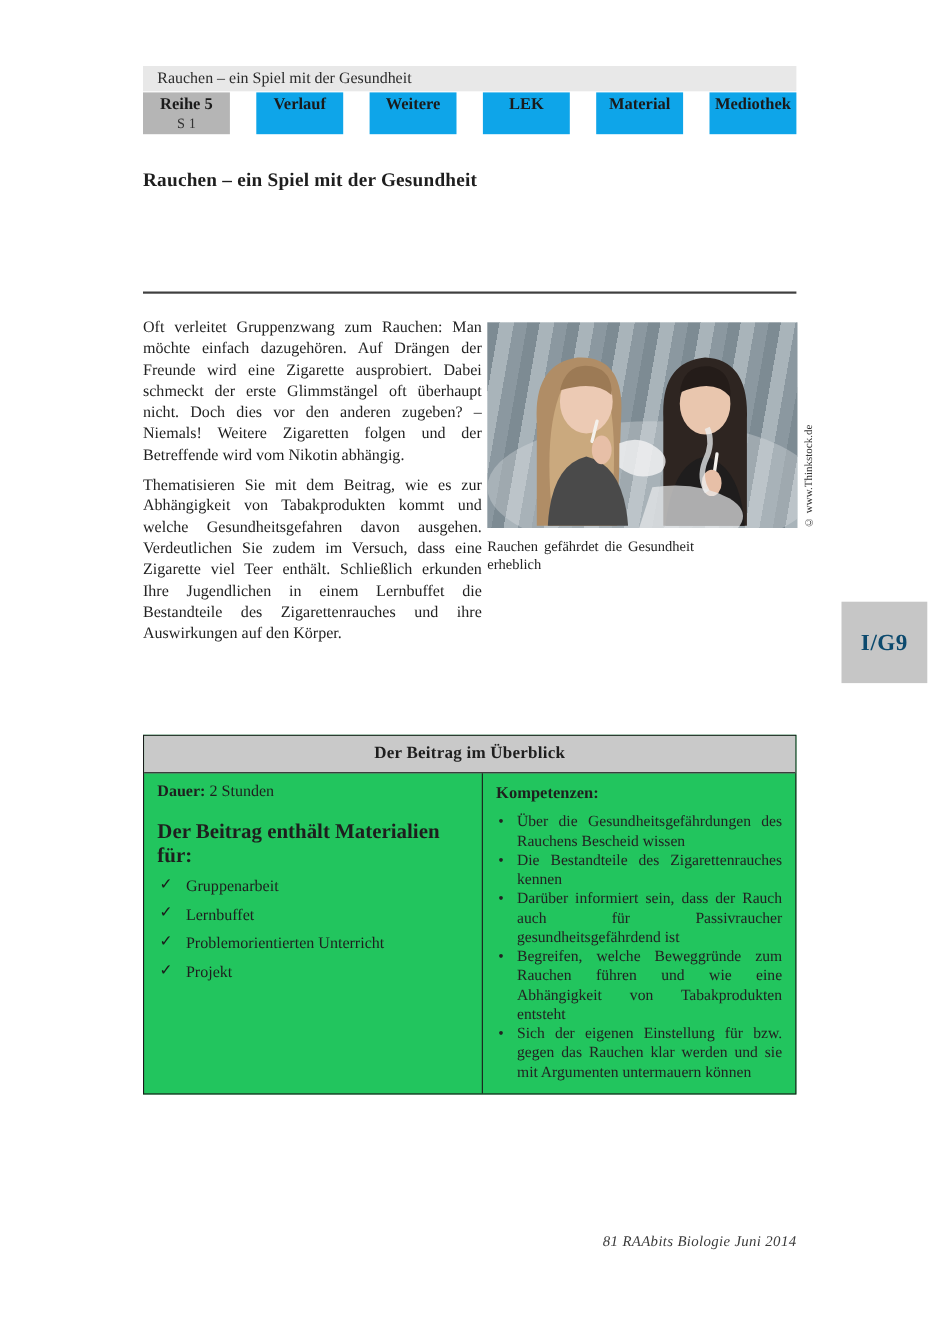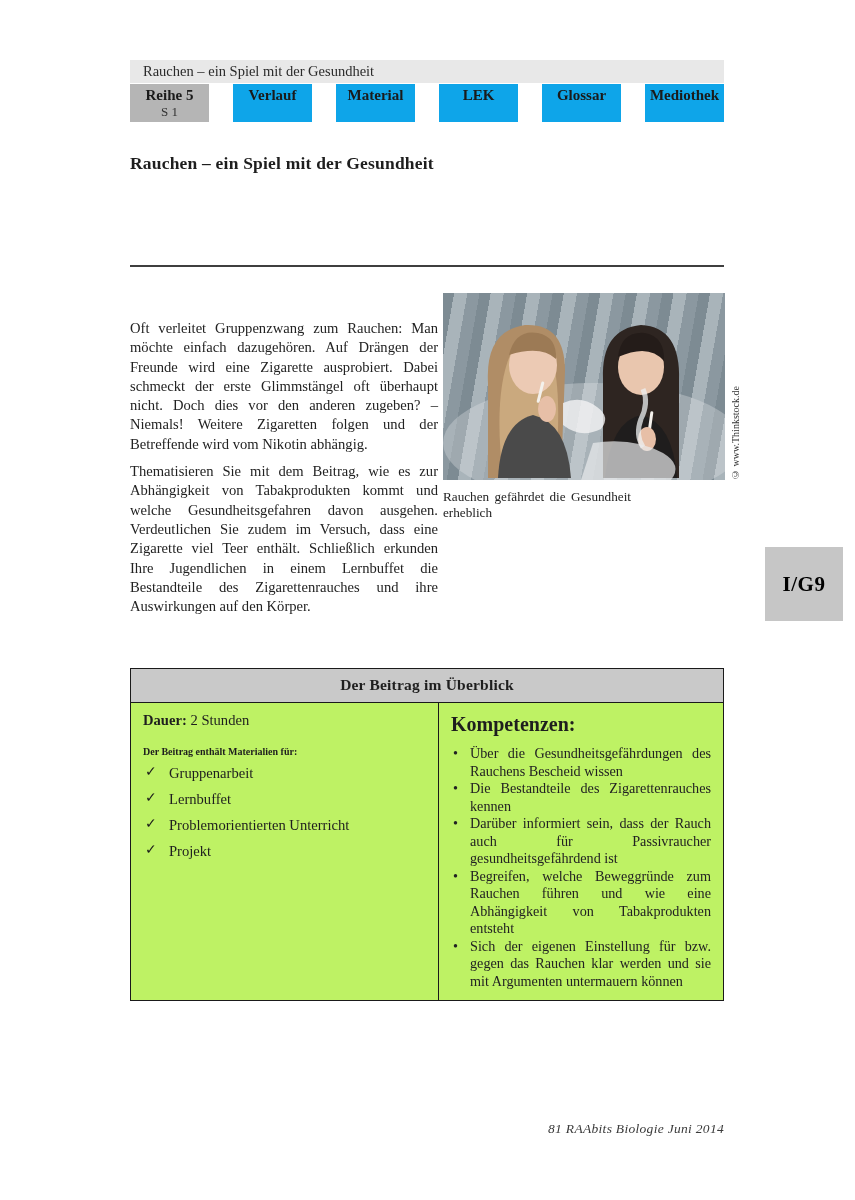--- a/index.html
+++ b/index.html
@@ -34,21 +34,21 @@
   .authors{
     position:absolute;left:130px;top:207px;width:594px;
     font-size:14.5px;line-height:23.5px;color:#2a2a2a;
   }
   .rule{
     position:absolute;left:130px;top:265px;width:594px;height:2px;background:#3f3f3f;
   }
   
   .intro{
     position:absolute;left:130px;top:289px;width:308px;
-    font-size:14.6px;line-height:19.3px;text-align:justify;color:#222;margin-top:30px;
+    font-size:14.6px;line-height:19.3px;text-align:justify;color:#222;
   }
   .intro p{margin:0 0 8px 0;}
   
   .figure{position:absolute;left:443px;top:293px;width:229px;}
   .photo{
     width:282px;height:187px;position:relative;overflow:hidden;
     background:repeating-linear-gradient(100deg,#7d8b93 0 11px,#a9b4ba 11px 24px,#8b98a0 24px 36px);
   }
   .photo svg{position:absolute;left:0;top:0;}
   .caption{
@@ -58,52 +58,52 @@
     position:absolute;left:729px;top:293px;height:187px;width:13px;
     font-size:10px;color:#333;
     writing-mode:vertical-rl;transform:rotate(180deg);
     text-align:left;display:flex;align-items:center;justify-content:flex-start;
     font-family:"Liberation Serif","DejaVu Serif",serif;
   }
   
   .section-code{
     position:absolute;left:765px;top:547px;width:78px;height:74px;
     background:#c6c6c6;display:flex;align-items:center;justify-content:center;
-    font-size:21px;font-weight:bold;color:#000000;letter-spacing:.5px;
+    font-size:21px;font-weight:bold;color:#0c4a6e;letter-spacing:.5px;
   }
   
   .overview{
     position:absolute;left:130px;top:668px;width:594px;
-    border:1.5px solid #1a1a1a;box-sizing:border-box;background:#bef264;
+    border:1.5px solid #1a1a1a;box-sizing:border-box;background:#22c55e;
   }
   .overview-header{
     background:#c9c9c9;border-bottom:1.5px solid #1a1a1a;
     text-align:center;font-weight:bold;font-size:15.5px;
     padding:7px 0 8px 0;letter-spacing:.2px;
   }
   .overview-body{display:flex;min-height:262px;}
   .cell-left{
     width:307px;box-sizing:border-box;padding:9px 14px 10px 12px;
     font-size:14.6px;
   }
   .cell-right{
     flex:1;box-sizing:border-box;border-left:1.5px solid #1a1a1a;
     padding:8px 12px 10px 12px;font-size:14.2px;
   }
   .kv{margin:0 0 9px 0;line-height:17px;}
   .kv .k{font-weight:bold;}
-  .materials-heading{font-weight:bold;font-size:10px;margin:17px 0 8px 0;}
+  .materials-heading{font-weight:bold;font-size:19px;margin:17px 0 8px 0;}
   .checklist{list-style:none;margin:0;padding:0;}
   .checklist li{
     position:relative;padding-left:26px;margin:0 0 10px 0;line-height:16px;
   }
   .checklist .check{
     position:absolute;left:2px;top:-1px;font-size:14px;color:#1a1a1a;
   }
-  .komp-heading{font-weight:bold;font-size:20px;margin:2px 0 9px 0;}
+  .komp-heading{font-weight:bold;font-size:15px;margin:2px 0 9px 0;}
   .bullets{list-style:none;margin:0;padding:0;}
   .bullets li{
     position:relative;padding-left:19px;margin:0;line-height:17.5px;
     text-align:justify;color:#222;
   }
   .bullets li .dot{position:absolute;left:2px;top:0;}
   
   .footer{
     position:absolute;right:131px;top:1121px;
     font-size:13.5px;font-style:italic;color:#3a3a3a;letter-spacing:.3px;
@@ -118,27 +118,27 @@
 
   <div class="tabs">
     <div class="tab active">
       <div>Reihe 5</div>
       <div class="sub">S 1</div>
     </div>
     <div class="tab">
       <div>Verlauf</div>
     </div>
     <div class="tab">
+      <div>Weitere</div>
+    </div>
+    <div class="tab">
+      <div>LEK</div>
+    </div>
+    <div class="tab">
       <div>Material</div>
-    </div>
-    <div class="tab">
-      <div>LEK</div>
-    </div>
-    <div class="tab">
-      <div>Glossar</div>
     </div>
     <div class="tab">
       <div>Mediothek</div>
     </div>
   </div>
 
   <div class="doc-title">Rauchen – ein Spiel mit der Gesundheit</div>
 
 
   <div class="rule"></div>

